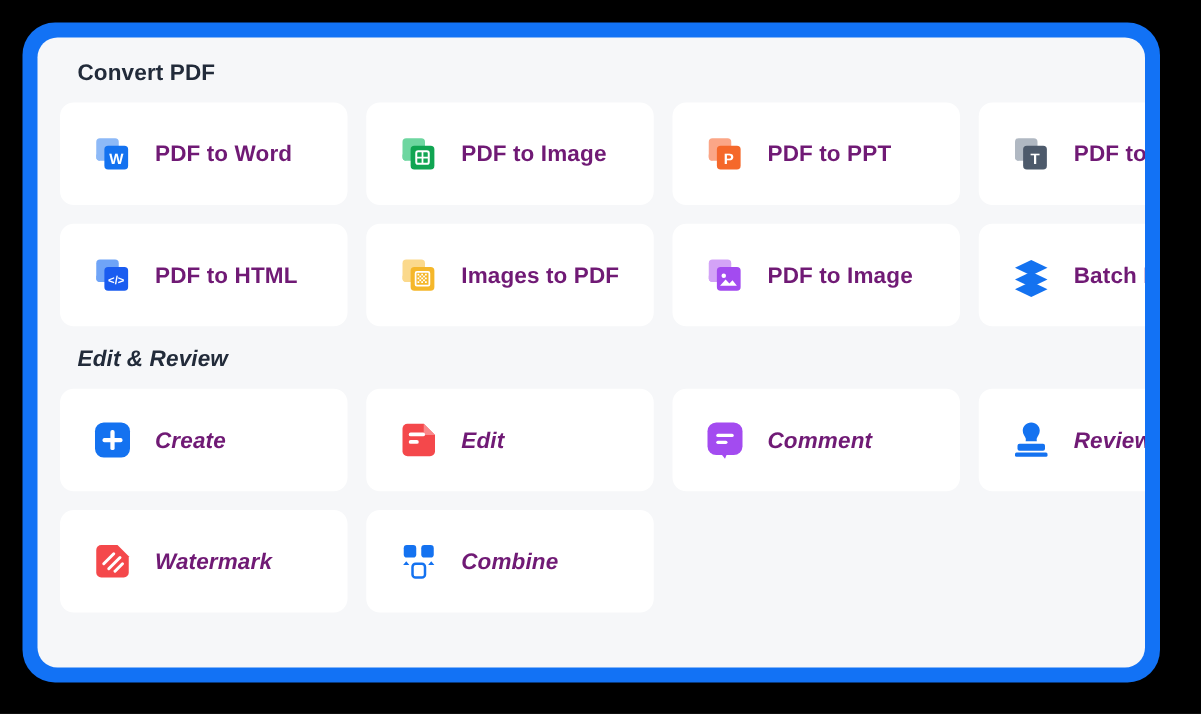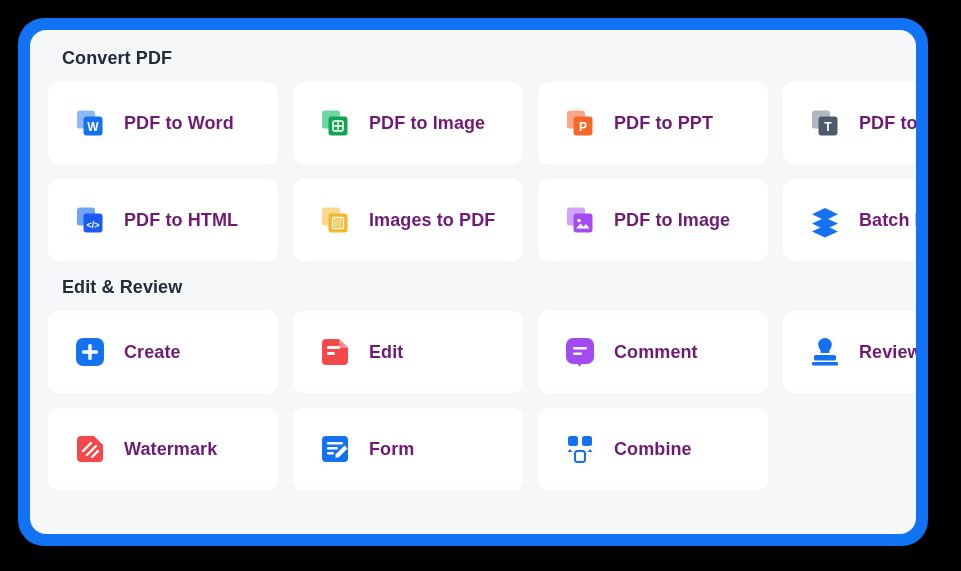--- a/index.html
+++ b/index.html
@@ -27,21 +27,21 @@
     position: relative;
   }
   .section-title {
     font-size: 18px;
     font-weight: bold;
     color: #222b3a;
     letter-spacing: 0.1px;
     margin: 0 0 13px 14px;
   }
   .section { margin-bottom: 6px; }
-  .section.second { margin-top: 16px; }
+  .section.second { margin-top: 16px; font-style: italic; }
   .grid {
     display: grid;
     grid-template-columns: repeat(4, 230px);
     gap: 15px 15px;
     width: 980px;
   }
   .tool-card {
     height: 82px;
     background: #ffffff;
     border-radius: 11px;
@@ -236,32 +236,20 @@
                   <line x1="15" y1="24" x2="24" y2="15"></line>
                   <line x1="20" y1="26" x2="26" y2="20"></line>
                 </g>
               </svg>
             </span>
             <span class="tool-label">Watermark</span>
           </div>
           <div class="tool-card">
             <span class="tool-icon">
               <svg viewBox="0 0 36 36">
-                <path d="M5 9a4 4 0 0 1 4-4h18a4 4 0 0 1 4 4v18a4 4 0 0 1-4 4H9a4 4 0 0 1-4-4z" fill="#1472f0"></path>
-                <rect x="10" y="11" width="16" height="2.6" rx="1.3" fill="#ffffff"></rect>
-                <rect x="10" y="16" width="11" height="2.6" rx="1.3" fill="#ffffff"></rect>
-                <rect x="10" y="21" width="7" height="2.6" rx="1.3" fill="#ffffff"></rect>
-                <path d="M27.5 14.5l3 3-9 9h-3v-3z" fill="#ffffff"></path>
-              </svg>
-            </span>
-            <span class="tool-label">Form</span>
-          </div>
-          <div class="tool-card">
-            <span class="tool-icon">
-              <svg viewBox="0 0 36 36">
                 <rect x="6" y="5" width="10" height="10" rx="2.5" fill="#1472f0"></rect>
                 <rect x="20" y="5" width="10" height="10" rx="2.5" fill="#1472f0"></rect>
                 <rect x="13" y="20" width="10" height="11" rx="2.5" fill="none" stroke="#1472f0" stroke-width="2"></rect>
                 <path d="M8 19v4h2.5l-2.5 3-2.5-3H8z" fill="#1472f0" transform="rotate(180 8 22)"></path>
                 <path d="M28 19v4h2.5l-2.5 3-2.5-3H28z" fill="#1472f0" transform="rotate(180 28 22)"></path>
               </svg>
             </span>
             <span class="tool-label">Combine</span>
           </div>
         </div>

